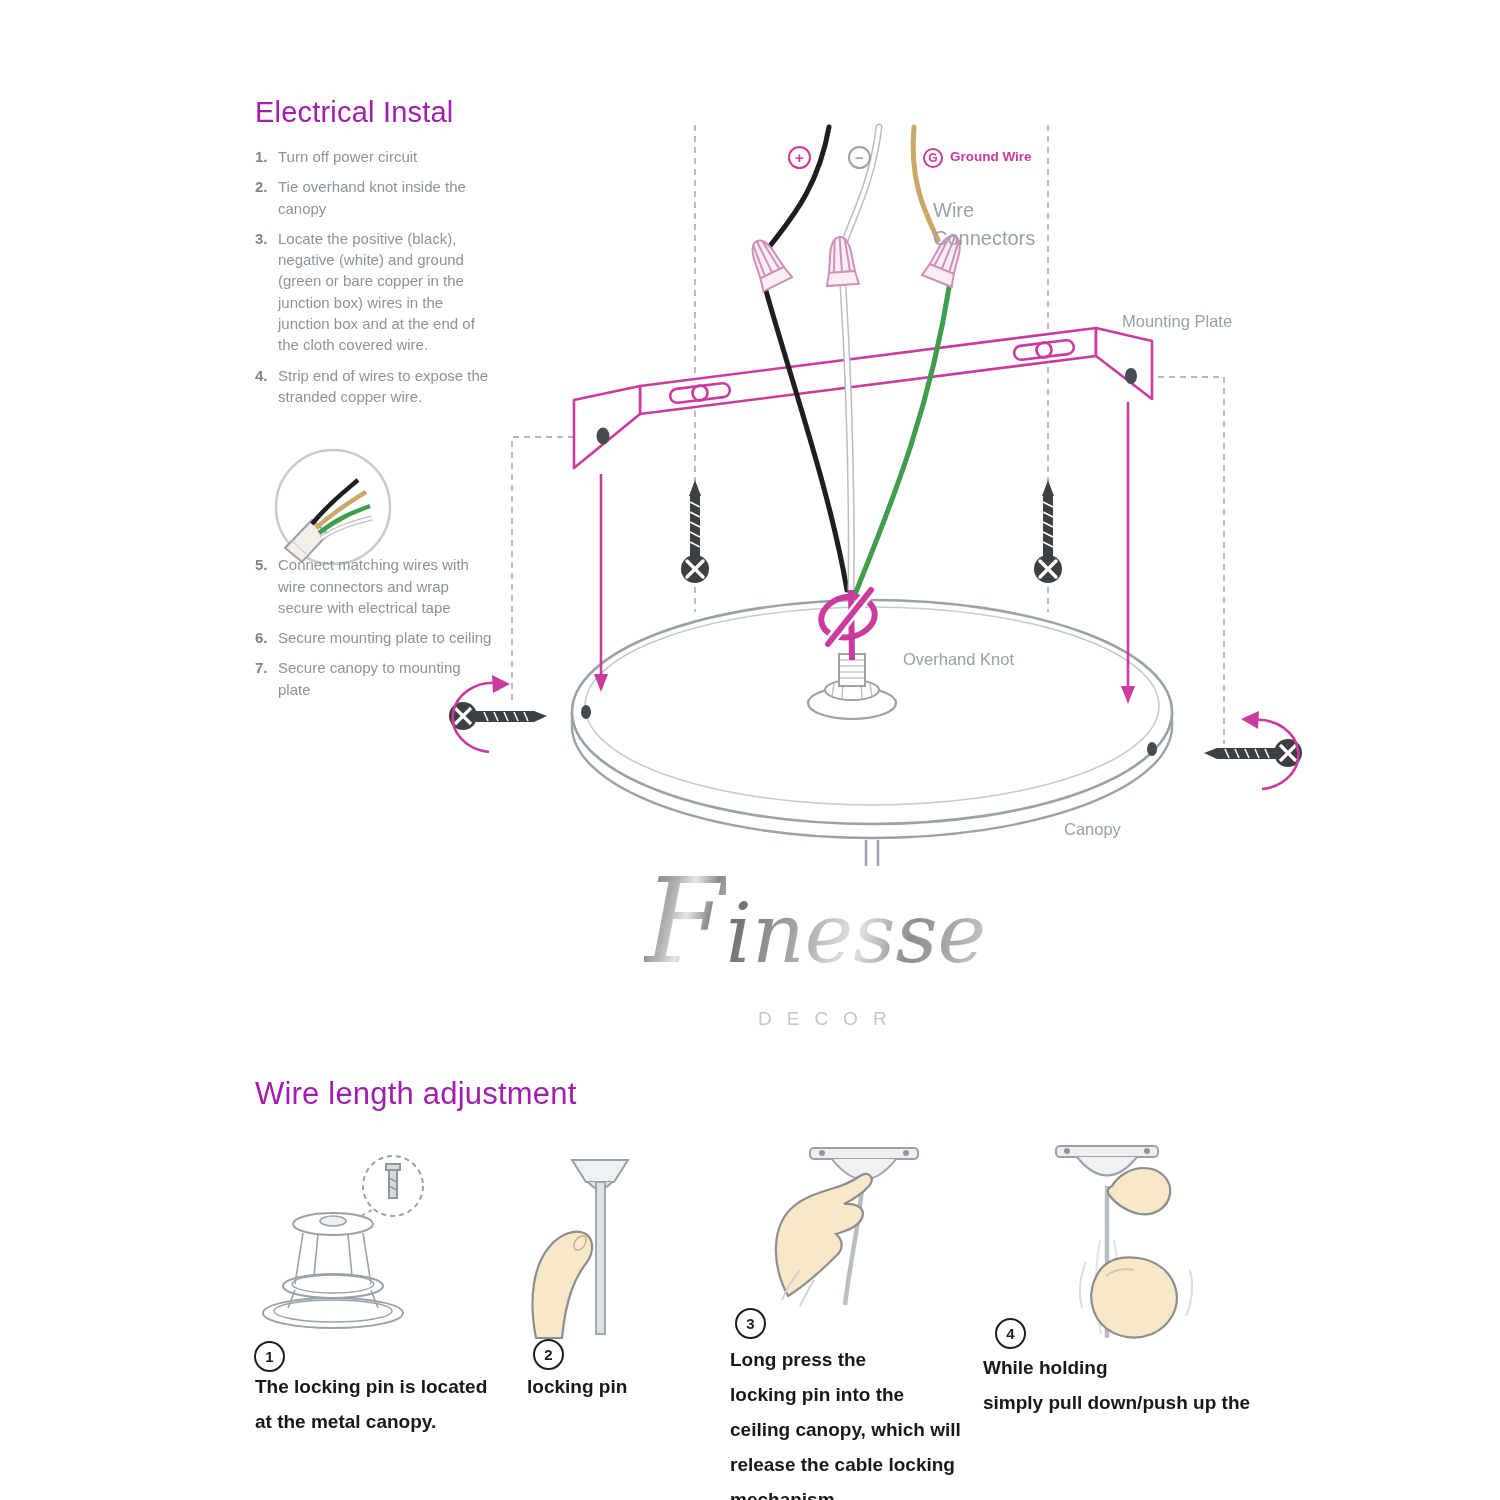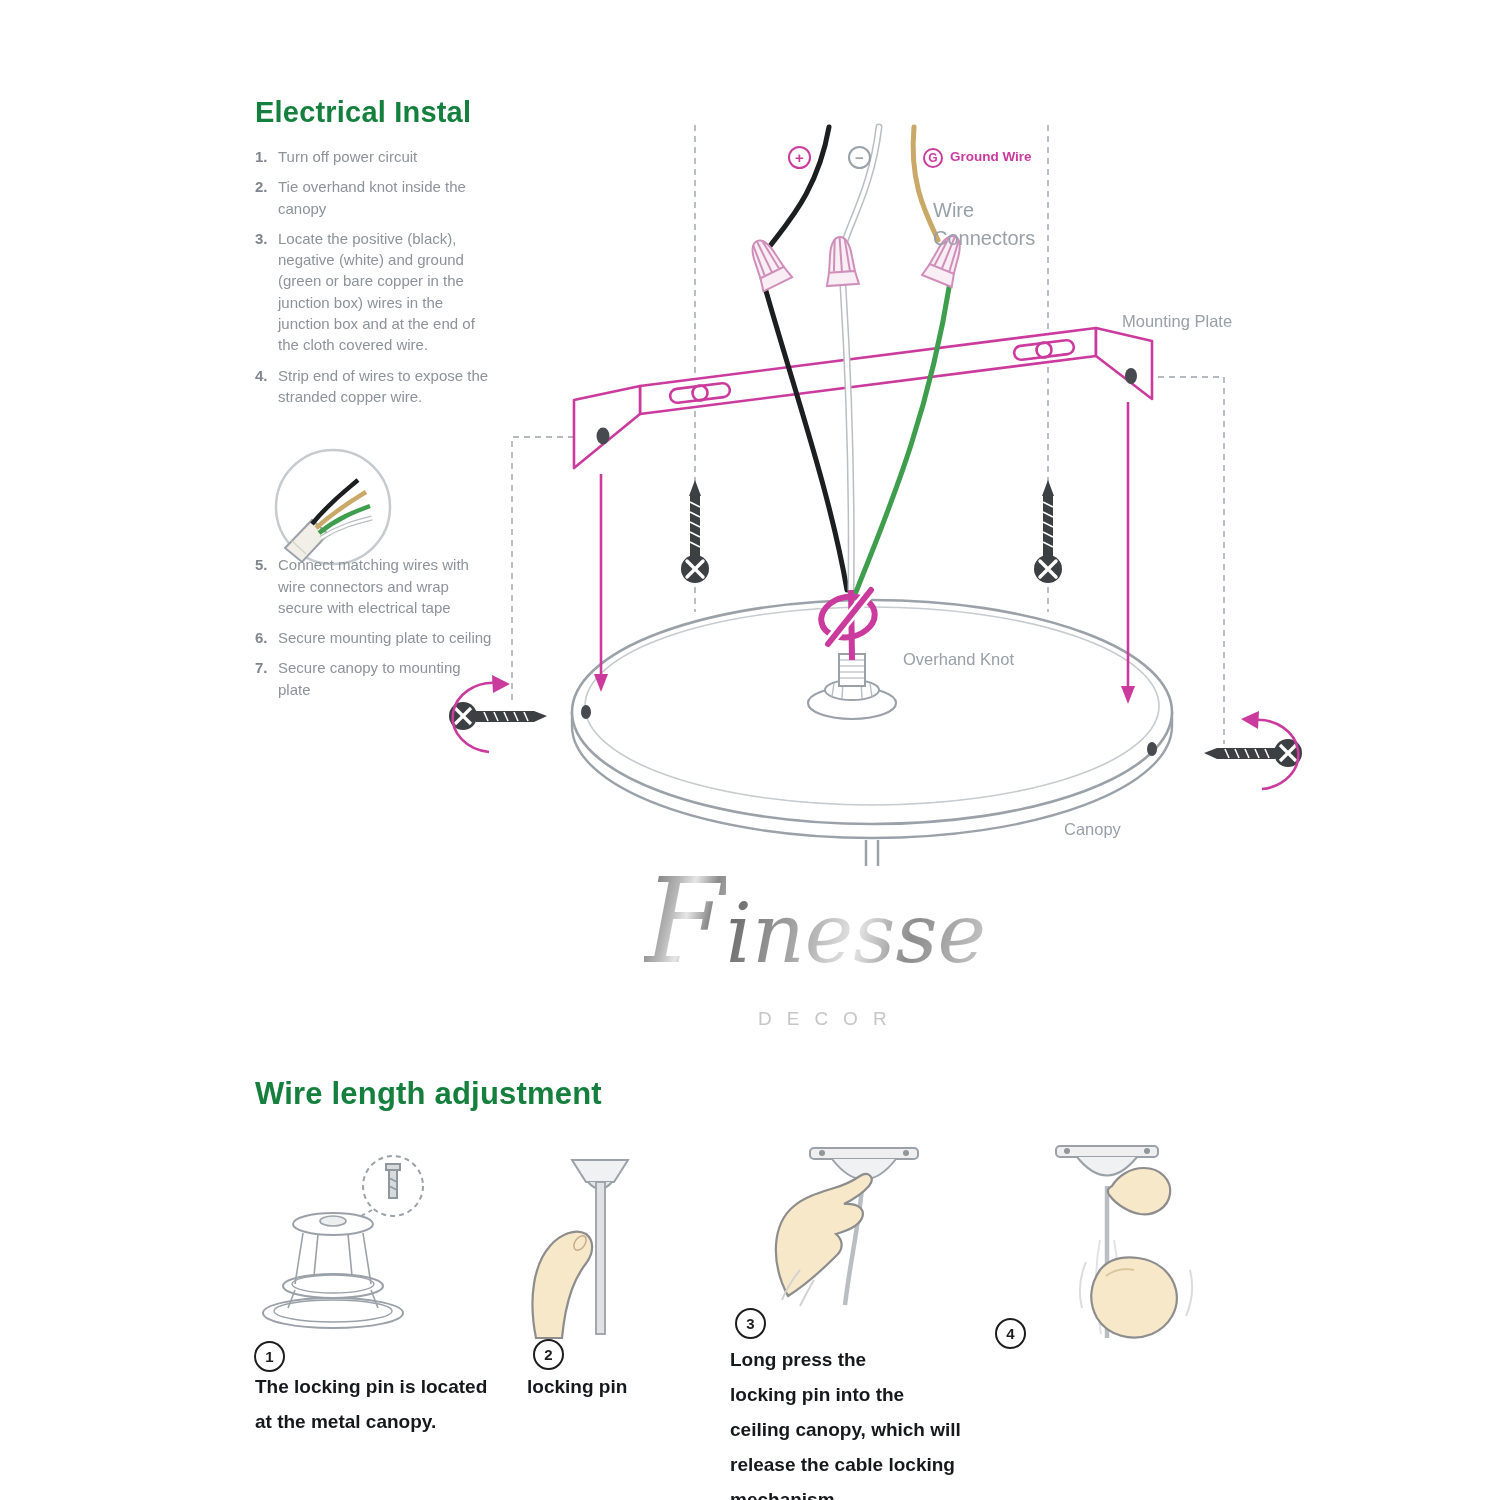--- a/index.html
+++ b/index.html
@@ -2,21 +2,21 @@
 <html><head>
 <meta charset="utf-8">
 <style>
   html,body{margin:0;padding:0;}
   body{
     width:1500px;height:1500px;position:relative;background:#ffffff;
     font-family:"Liberation Sans", sans-serif;overflow:hidden;
   }
   .abs{position:absolute;}
   
-  .section-title{font-size:29px;font-weight:700;color:#15803d;letter-spacing:.2px;}
+  .section-title{font-size:29px;font-weight:400;color:#a21caf;letter-spacing:.2px;}
   
   .steps{left:255px;top:146px;width:238px;}
   .step{display:flex;gap:7px;margin-bottom:9px;color:#8d939a;font-size:15px;line-height:1.42;}
   .step .num{font-weight:700;color:#7f868d;min-width:16px;}
   .step-spacer{height:138px;}
   
   .dlabel{color:#98a0a8;font-size:16.5px;}
   .badge{border-radius:50%;display:flex;align-items:center;justify-content:center;font-weight:700;box-sizing:border-box;}
   .plus-badge{width:23px;height:23px;border:2px solid #cb3a9d;color:#cb3a9d;font-size:15px;}
   .minus-badge{width:23px;height:23px;border:2px solid #9aa2a9;color:#9aa2a9;font-size:15px;}
@@ -323,13 +323,15 @@
 <div class="abs cap" style="left:730px;top:1342px;">
   <div>Long press the</div>
   <div>locking pin into the</div>
   <div>ceiling canopy, which will</div>
   <div>release the cable locking</div>
   <div>mechanism</div>
 </div>
 
 <div class="abs numbadge" style="left:995px;top:1318px;">4</div>
 <div class="abs cap" style="left:983px;top:1350px;">
+  <div>While holding</div>
+  <div>simply pull down/push up the</div>
 </div>
 
 </body></html>

